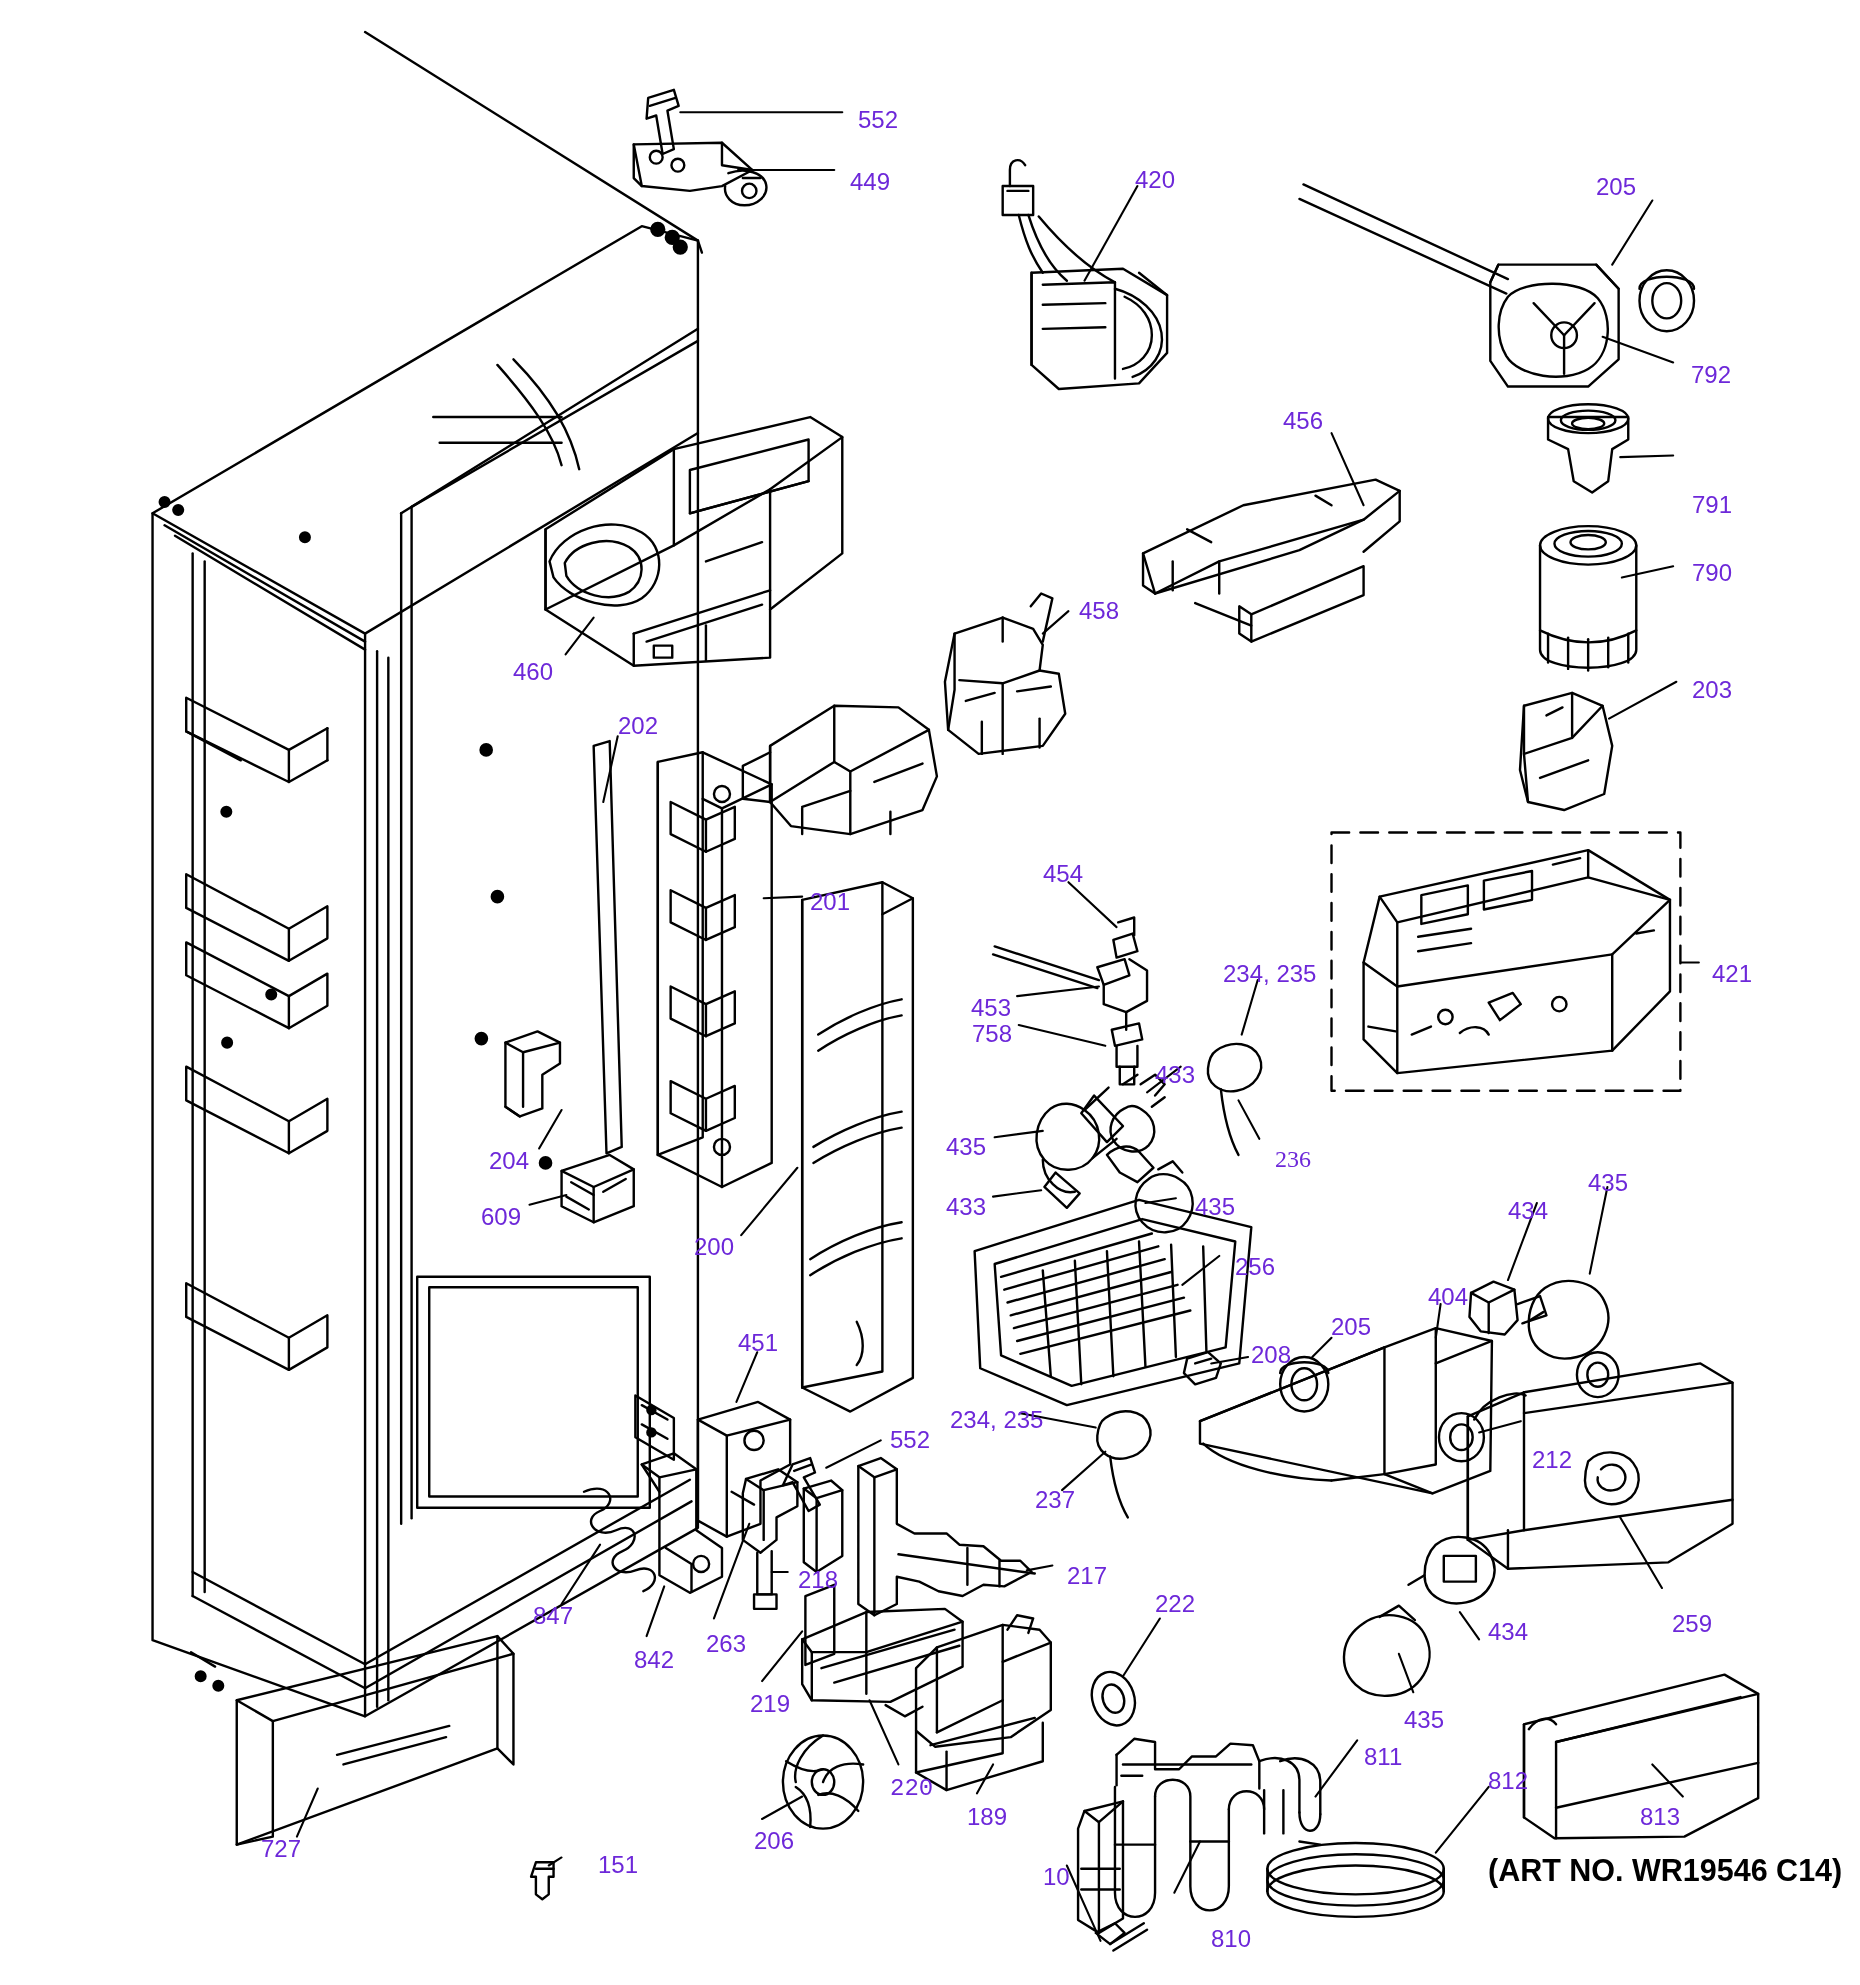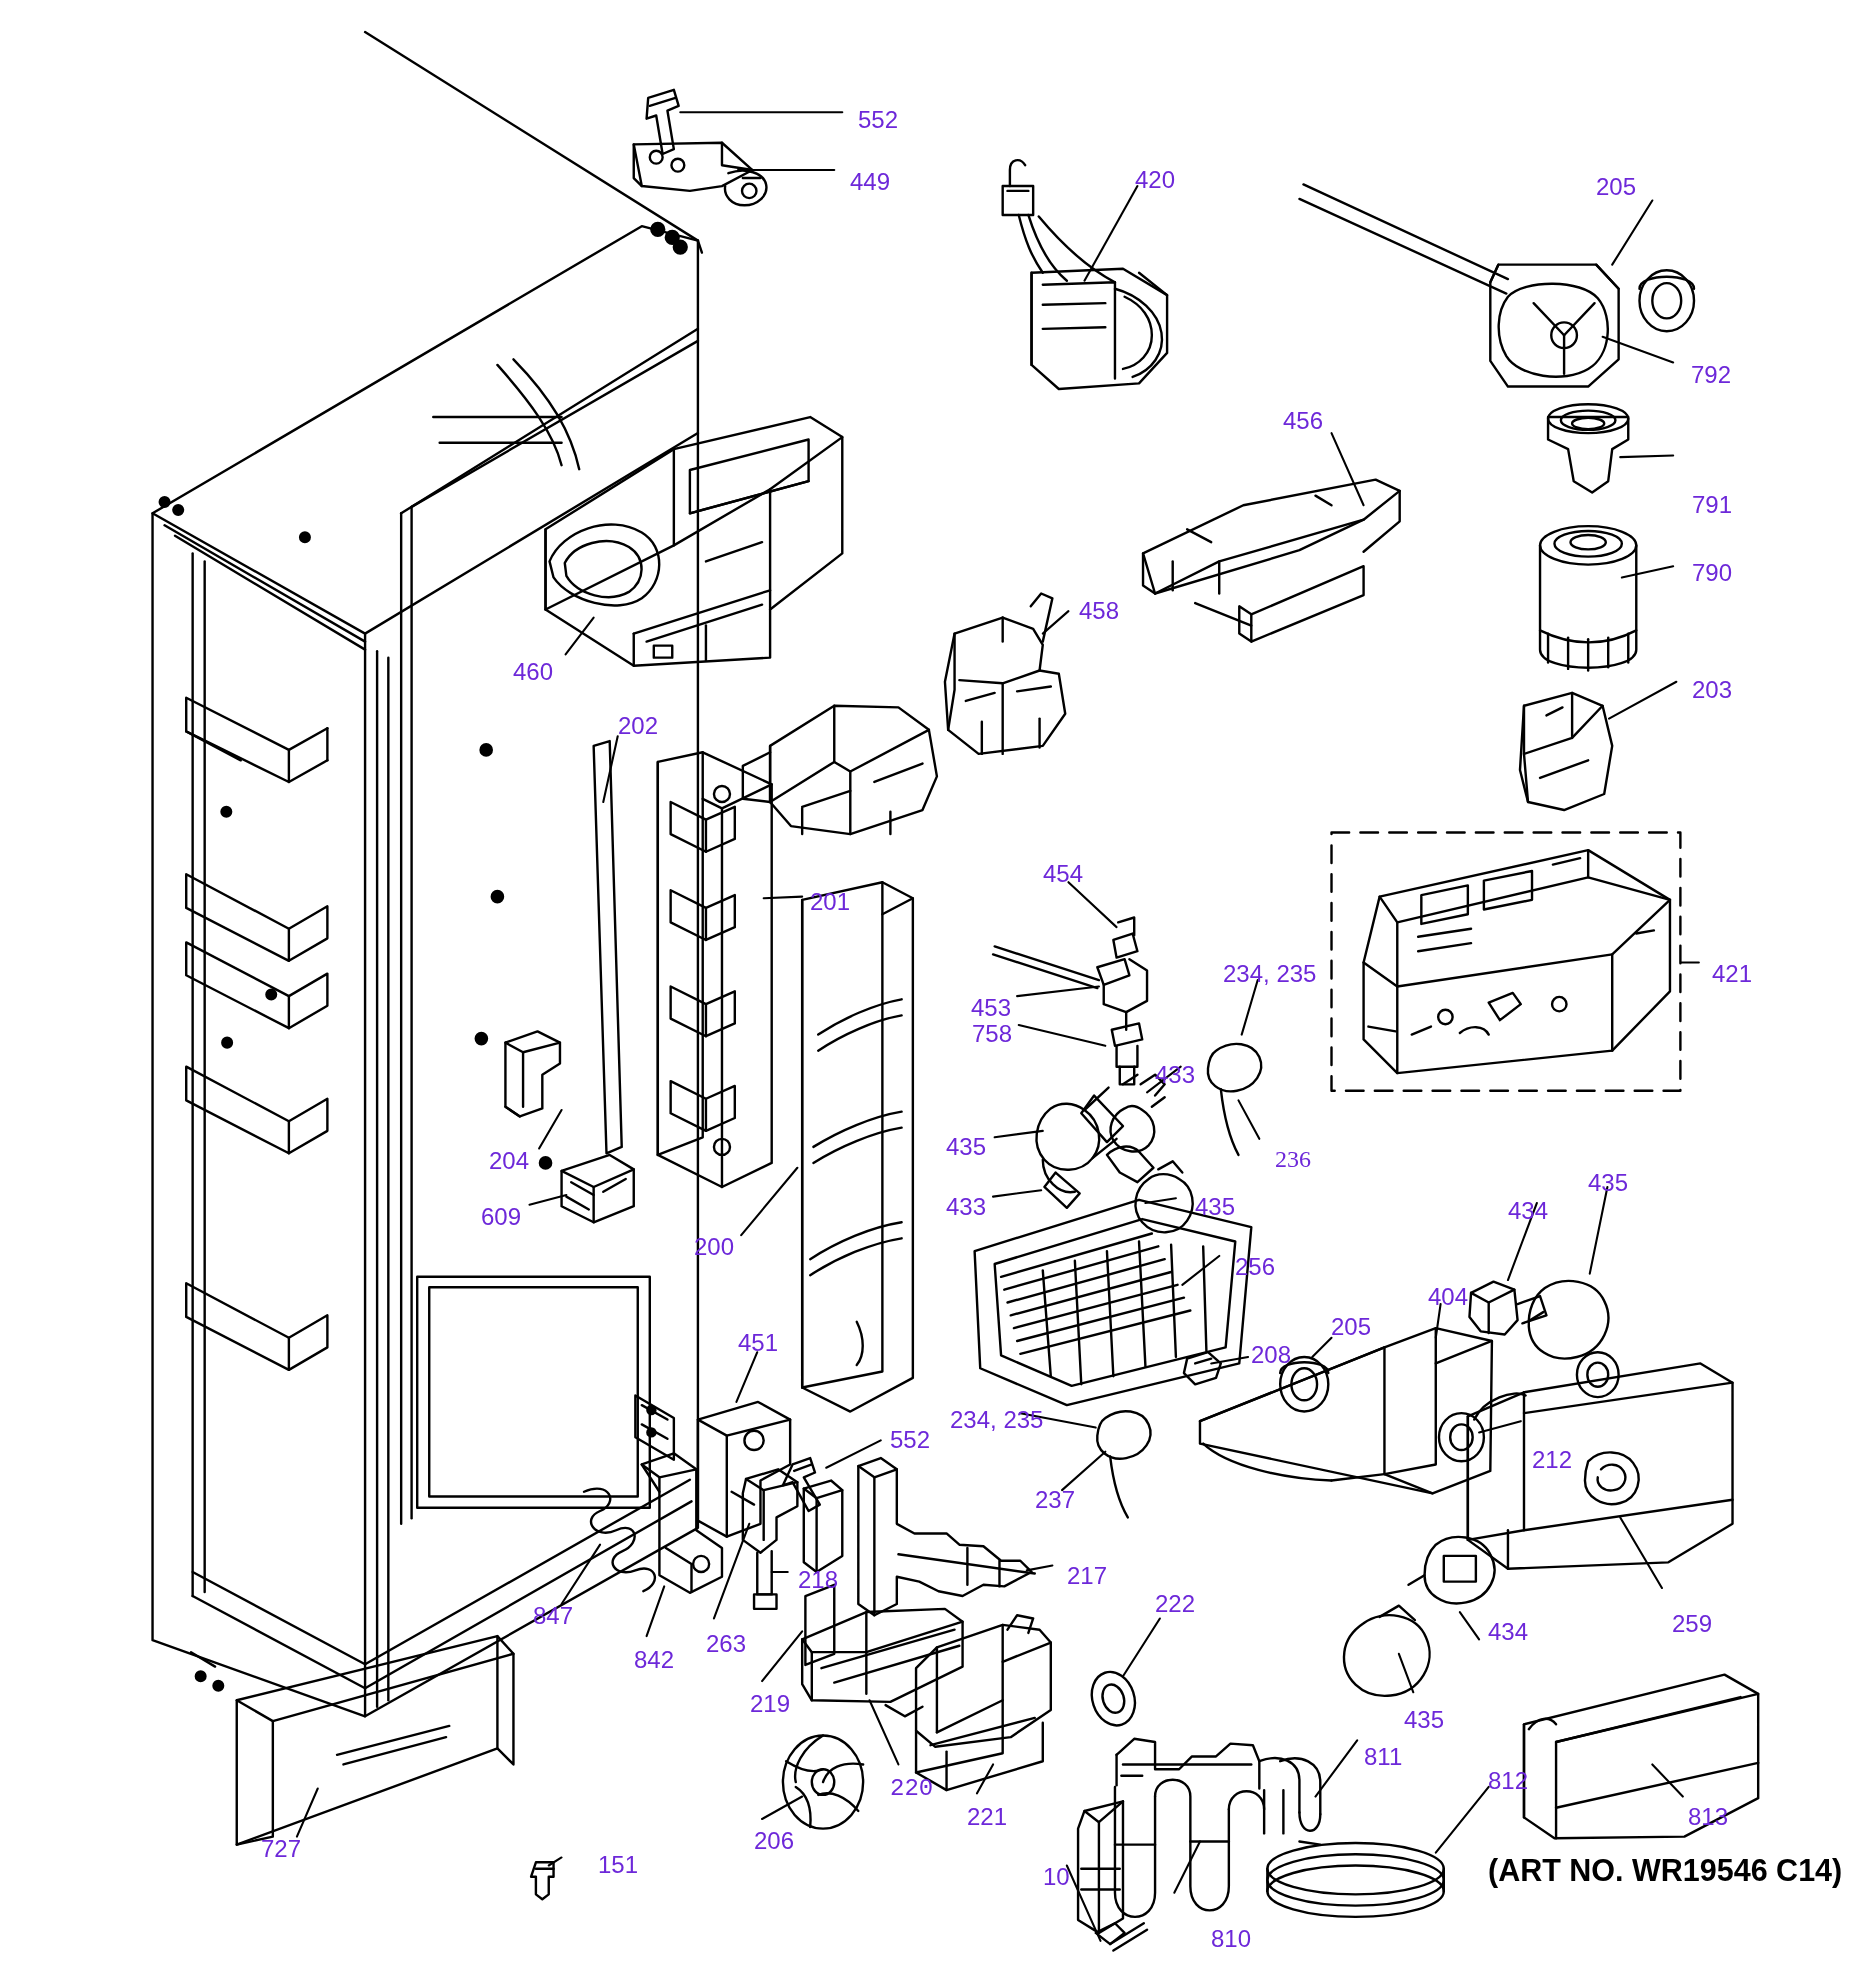--- a/index.html
+++ b/index.html
@@ -602,23 +602,23 @@
   <div class="callout" style="left:798px; top:1568px;">218</div>
   <div class="callout" style="left:706px; top:1632px;">263</div>
   <div class="callout" style="left:533px; top:1604px;">847</div>
   <div class="callout" style="left:634px; top:1648px;">842</div>
   <div class="callout" style="left:750px; top:1692px;">219</div>
   <div class="callout" style="left:1155px; top:1592px;">222</div>
   <div class="callout" style="left:1488px; top:1620px;">434</div>
   <div class="callout" style="left:1404px; top:1708px;">435</div>
   <div class="callout" style="left:1364px; top:1745px;">811</div>
   <div class="callout" style="left:890px; top:1777px;font-family:Liberation Mono, monospace;">220</div>
-  <div class="callout" style="left:967px; top:1805px;">221</div>
+  <div class="callout" style="left:967px; top:1805px;">189</div>
   <div class="callout" style="left:1488px; top:1769px;">812</div>
-  <div class="callout" style="left:1688px; top:1805px;text-align:center;">813</div>
+  <div class="callout" style="left:1640px; top:1805px;text-align:center;">813</div>
   <div class="callout" style="left:754px; top:1829px;">206</div>
   <div class="callout" style="left:261px; top:1837px;">727</div>
   <div class="callout" style="left:598px; top:1853px;">151</div>
   <div class="callout" style="left:1043px; top:1865px;">10</div>
   <div class="callout" style="left:1211px; top:1927px;">810</div>
 
   <div class="artno" style="left:1488px; top:1853px;">(ART NO. WR19546 C14)</div>
 
 </div>
 

